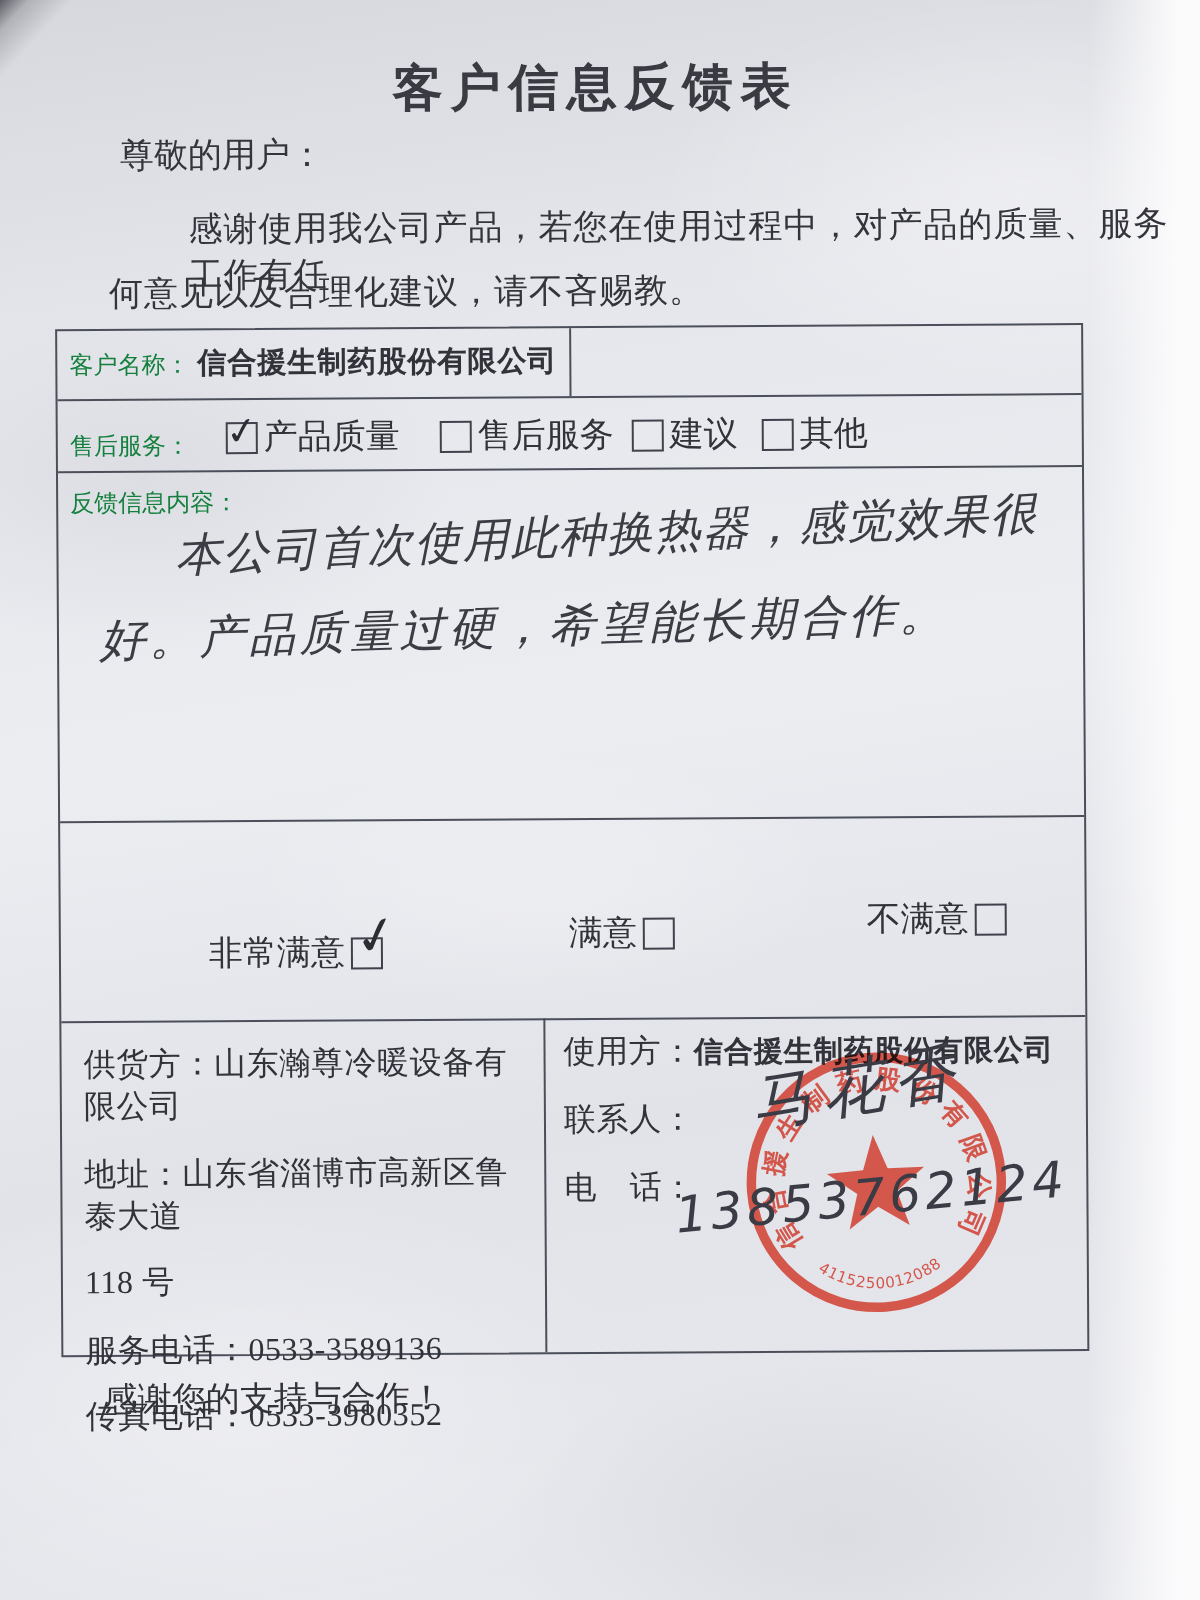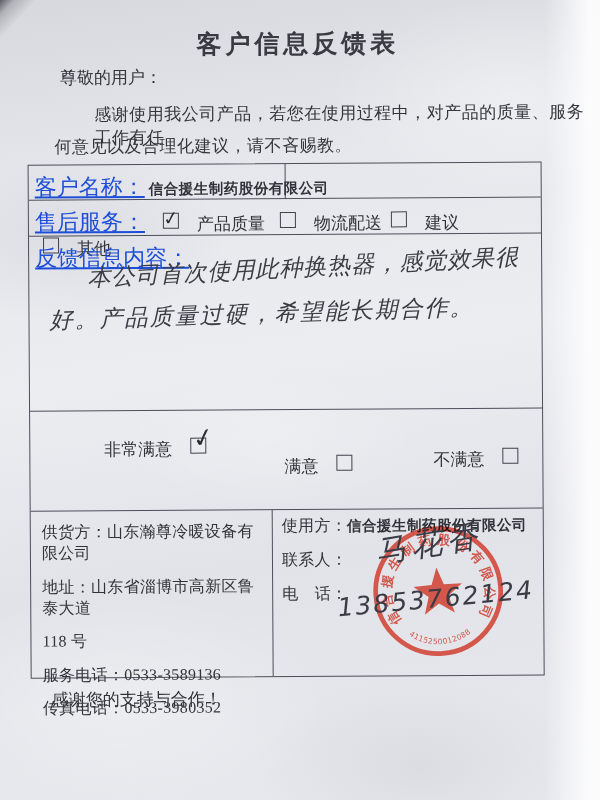--- a/index.html
+++ b/index.html
@@ -25,28 +25,28 @@
   .abs{position:absolute;}
   .title{left:0;right:0;top:27px;text-align:center;font-size:25px;font-weight:bold;
     letter-spacing:4px;font-family:"Liberation Sans","DejaVu Sans",sans-serif;color:#3a3b42;}
   .body-text{font-size:17px;color:#34353c;}
   .salutation{left:62px;top:65px;font-family:Liberation Serif, serif;}
   .intro1{left:96px;top:102px;letter-spacing:.5px;}
   .intro2{left:56px;top:134px;letter-spacing:.5px;}
   .form-table{left:29px;top:163px;width:512px;height:512px;border:1.6px solid #4b4f5a;}
   .hline{position:absolute;left:0;right:0;border-top:1.5px solid #4b4f5a;}
   .vline{position:absolute;top:0;border-left:1.5px solid #4b4f5a;}
-  .cell-label{font-size:22px;color:#1d4ed8;text-decoration:underline;}
+  .cell-label{font-size:12px;color:#15803d;}
   .bold-val{font-weight:bold;font-size:14.5px;letter-spacing:.5px;}
   .cbox{position:relative;width:14px;height:14px;border:1.6px solid #3f424c;display:inline-block;
     vertical-align:-2px;background:transparent;}
   .cbox.checked::after{content:"✓";position:absolute;left:-1px;top:-7px;font-size:19px;
     color:#2c2d33;transform:rotate(-8deg);font-family:"DejaVu Sans",sans-serif;}
   .satis-check.checked::after{font-size:26px;top:-16px;left:1px;transform:rotate(-12deg);}
-  .opt{display:inline-flex;gap:18px;font-size:17px;}
+  .opt{display:inline-flex;align-items:center;gap:3px;font-size:17px;}
   .hand{font-style:italic;color:#3b3c44;font-family:"DejaVu Sans",sans-serif;}
   .hand-line1{left:88px;top:252px;font-size:23px;letter-spacing:1px;transform:rotate(-2.5deg);}
   .hand-line2{left:50px;top:298px;font-size:23px;letter-spacing:2px;transform:rotate(-1.5deg);}
   .supplier-line{font-size:16px;margin-bottom:12.5px;letter-spacing:.3px;}
   .user-line{font-size:16px;margin-bottom:13px;letter-spacing:.3px;}
   .closing{left:50px;top:687px;font-size:17px;}
   .stamp-wrap{left:366px;top:521px;width:142px;height:142px;opacity:.9;mix-blend-mode:multiply;
     transform:rotate(-4deg);}
   .signature{left:374px;top:524px;font-size:31px;letter-spacing:5px;transform:rotate(-9deg);
     color:#3a3b44;z-index:5;}
@@ -82,37 +82,37 @@
       <span class="cell-label">客户名称：</span>
       <span class="bold-val">信合援生制药股份有限公司</span>
     </div>
 
     <div class="abs" style="left:6px;top:42px;width:500px">
       <span class="cell-label">售后服务：</span>
       <span class="opt" style="margin-left:14px">
         <span class="cbox checked"></span>
         <span>产品质量</span>
       </span>
-      <span class="opt" style="margin-left:11px">
+      <span class="opt" style="margin-left:16px">
         <span class="cbox"></span>
-        <span>物流配送</span>
+        <span>售后服务</span>
       </span>
       <span class="opt" style="margin-left:5px">
         <span class="cbox"></span>
         <span>建议</span>
       </span>
       <span class="opt" style="margin-left:8px">
         <span class="cbox"></span>
         <span>其他</span>
       </span>
     </div>
 
     <div class="abs cell-label" style="left:6px;top:78px">反馈信息内容：</div>
 
-    <div class="abs opt" style="left:74px;top:273px">
+    <div class="abs opt" style="left:74px;top:300px">
       <span>非常满意</span>
       <span class="cbox satis-check checked"></span>
     </div>
     <div class="abs opt" style="left:254px;top:291px">
       <span>满意</span>
       <span class="cbox"></span>
     </div>
     <div class="abs opt" style="left:403px;top:285px">
       <span>不满意</span>
       <span class="cbox"></span>

